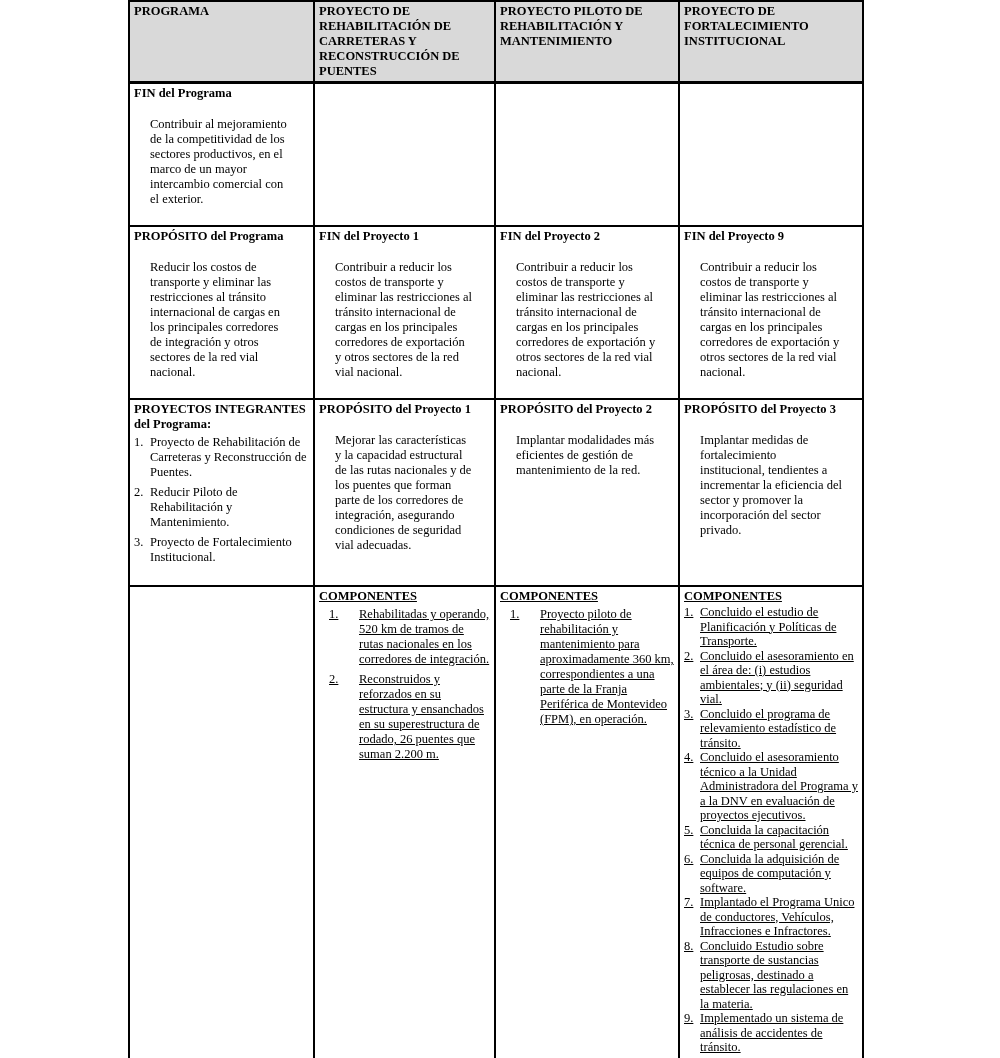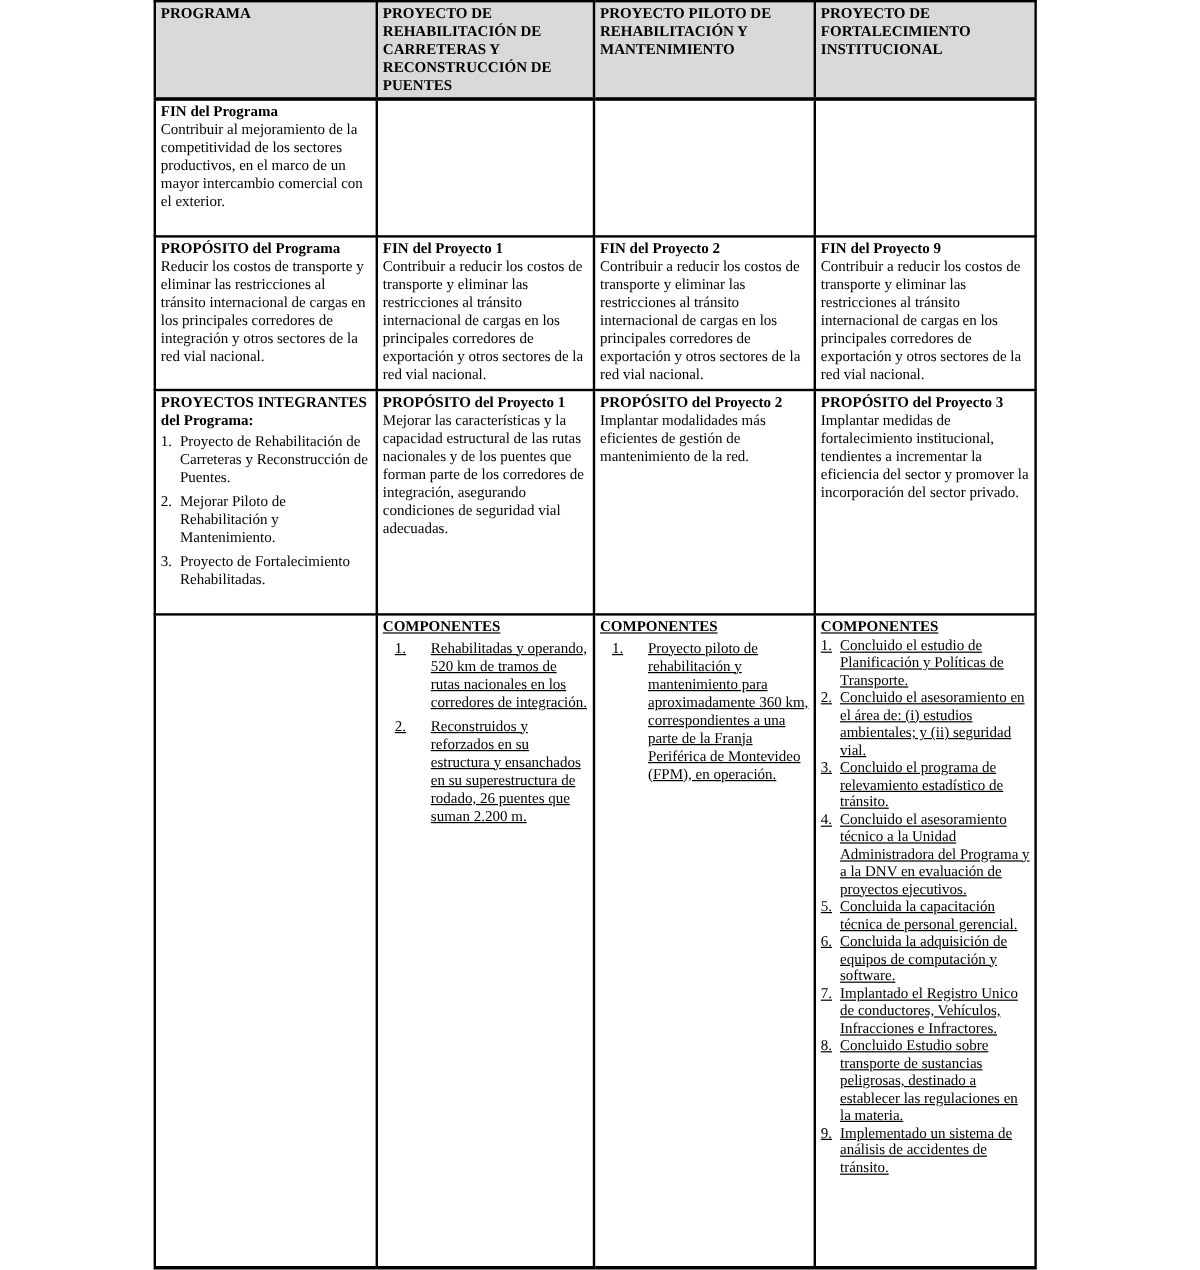--- a/index.html
+++ b/index.html
@@ -31,21 +31,21 @@
     font-weight: bold;
     border-bottom: 3px solid #000;
   }
   table.matrix tbody tr:last-child td { border-bottom: 4px solid #000; text-decoration: underline; }
   tr[data-name="header-row"]        { height: 78px; }
   tr[data-name="fin-row"]           { height: 114px; }
   tr[data-name="proposito-fin-row"] { height: 128px; border-radius: 11px; }
   tr[data-name="integrantes-proposito-row"] { height: 187px; padding-left: 48px; }
   tr[data-name="componentes-row"]   { height: 545px; }
   .cell-title { font-weight: bold; }
-  .cell-paragraph { margin: 0; }
+  .cell-paragraph { margin: 16px; }
   .list { margin-top: 1px; }
   .list-item { display: flex; align-items: flex-start; }
   .list-item .num { flex: 0 0 16px; }
   .list-item .txt { flex: 1 1 auto; }
   
   .list-wide .list-item { padding-left: 10px; }
   .list-wide .list-item .num { flex: 0 0 30px; }
   
   .list-spaced .list-item { margin-top: 5px; }
   .list-spaced .list-item:first-child { margin-top: 3px; }
@@ -102,25 +102,25 @@
         <tr data-name="integrantes-proposito-row">
           <td data-name="integrantes-proposito-row-cell-1">
             <div class="cell-title" data-name="cell-title">PROYECTOS INTEGRANTES del Programa:</div>
             <div class="list list-tight list-spaced" data-name="numbered-list">
               <div class="list-item" data-name="list-item">
                 <span class="num" data-name="list-item-number">1.</span>
                 <span class="txt" data-name="list-item-text">Proyecto de Rehabilitación de Carreteras y Reconstrucción de Puentes.</span>
               </div>
               <div class="list-item" data-name="list-item">
                 <span class="num" data-name="list-item-number">2.</span>
-                <span class="txt" data-name="list-item-text">Mejorar Piloto de Rehabilitación y Mantenimiento.</span>
+                <span class="txt" data-name="list-item-text">Reducir Piloto de Rehabilitación y Mantenimiento.</span>
               </div>
               <div class="list-item" data-name="list-item">
                 <span class="num" data-name="list-item-number">3.</span>
-                <span class="txt" data-name="list-item-text">Proyecto de Fortalecimiento Rehabilitadas.</span>
+                <span class="txt" data-name="list-item-text">Proyecto de Fortalecimiento Institucional.</span>
               </div>
             </div>
           </td>
           <td data-name="integrantes-proposito-row-cell-2">
             <div class="cell-title" data-name="cell-title">PROPÓSITO del Proyecto 1</div>
             <div class="cell-paragraph" data-name="cell-paragraph">Mejorar las características y la capacidad estructural de las rutas nacionales y de los puentes que forman parte de los corredores de integración, asegurando condiciones de seguridad vial adecuadas.</div>
           </td>
           <td data-name="integrantes-proposito-row-cell-3">
             <div class="cell-title" data-name="cell-title">PROPÓSITO del Proyecto 2</div>
             <div class="cell-paragraph" data-name="cell-paragraph">Implantar modalidades más eficientes de gestión de mantenimiento de la red.</div>
@@ -176,21 +176,21 @@
               <div class="list-item" data-name="list-item">
                 <span class="num" data-name="list-item-number">5.</span>
                 <span class="txt" data-name="list-item-text">Concluida la capacitación técnica de personal gerencial.</span>
               </div>
               <div class="list-item" data-name="list-item">
                 <span class="num" data-name="list-item-number">6.</span>
                 <span class="txt" data-name="list-item-text">Concluida la adquisición de equipos de computación y software.</span>
               </div>
               <div class="list-item" data-name="list-item">
                 <span class="num" data-name="list-item-number">7.</span>
-                <span class="txt" data-name="list-item-text">Implantado el Registro Unico de conductores, Vehículos, Infracciones e Infractores.</span>
+                <span class="txt" data-name="list-item-text">Implantado el Programa Unico de conductores, Vehículos, Infracciones e Infractores.</span>
               </div>
               <div class="list-item" data-name="list-item">
                 <span class="num" data-name="list-item-number">8.</span>
                 <span class="txt" data-name="list-item-text">Concluido Estudio sobre transporte de sustancias peligrosas, destinado a establecer las regulaciones en la materia.</span>
               </div>
               <div class="list-item" data-name="list-item">
                 <span class="num" data-name="list-item-number">9.</span>
                 <span class="txt" data-name="list-item-text">Implementado un sistema de análisis de accidentes de tránsito.</span>
               </div>
             </div>

